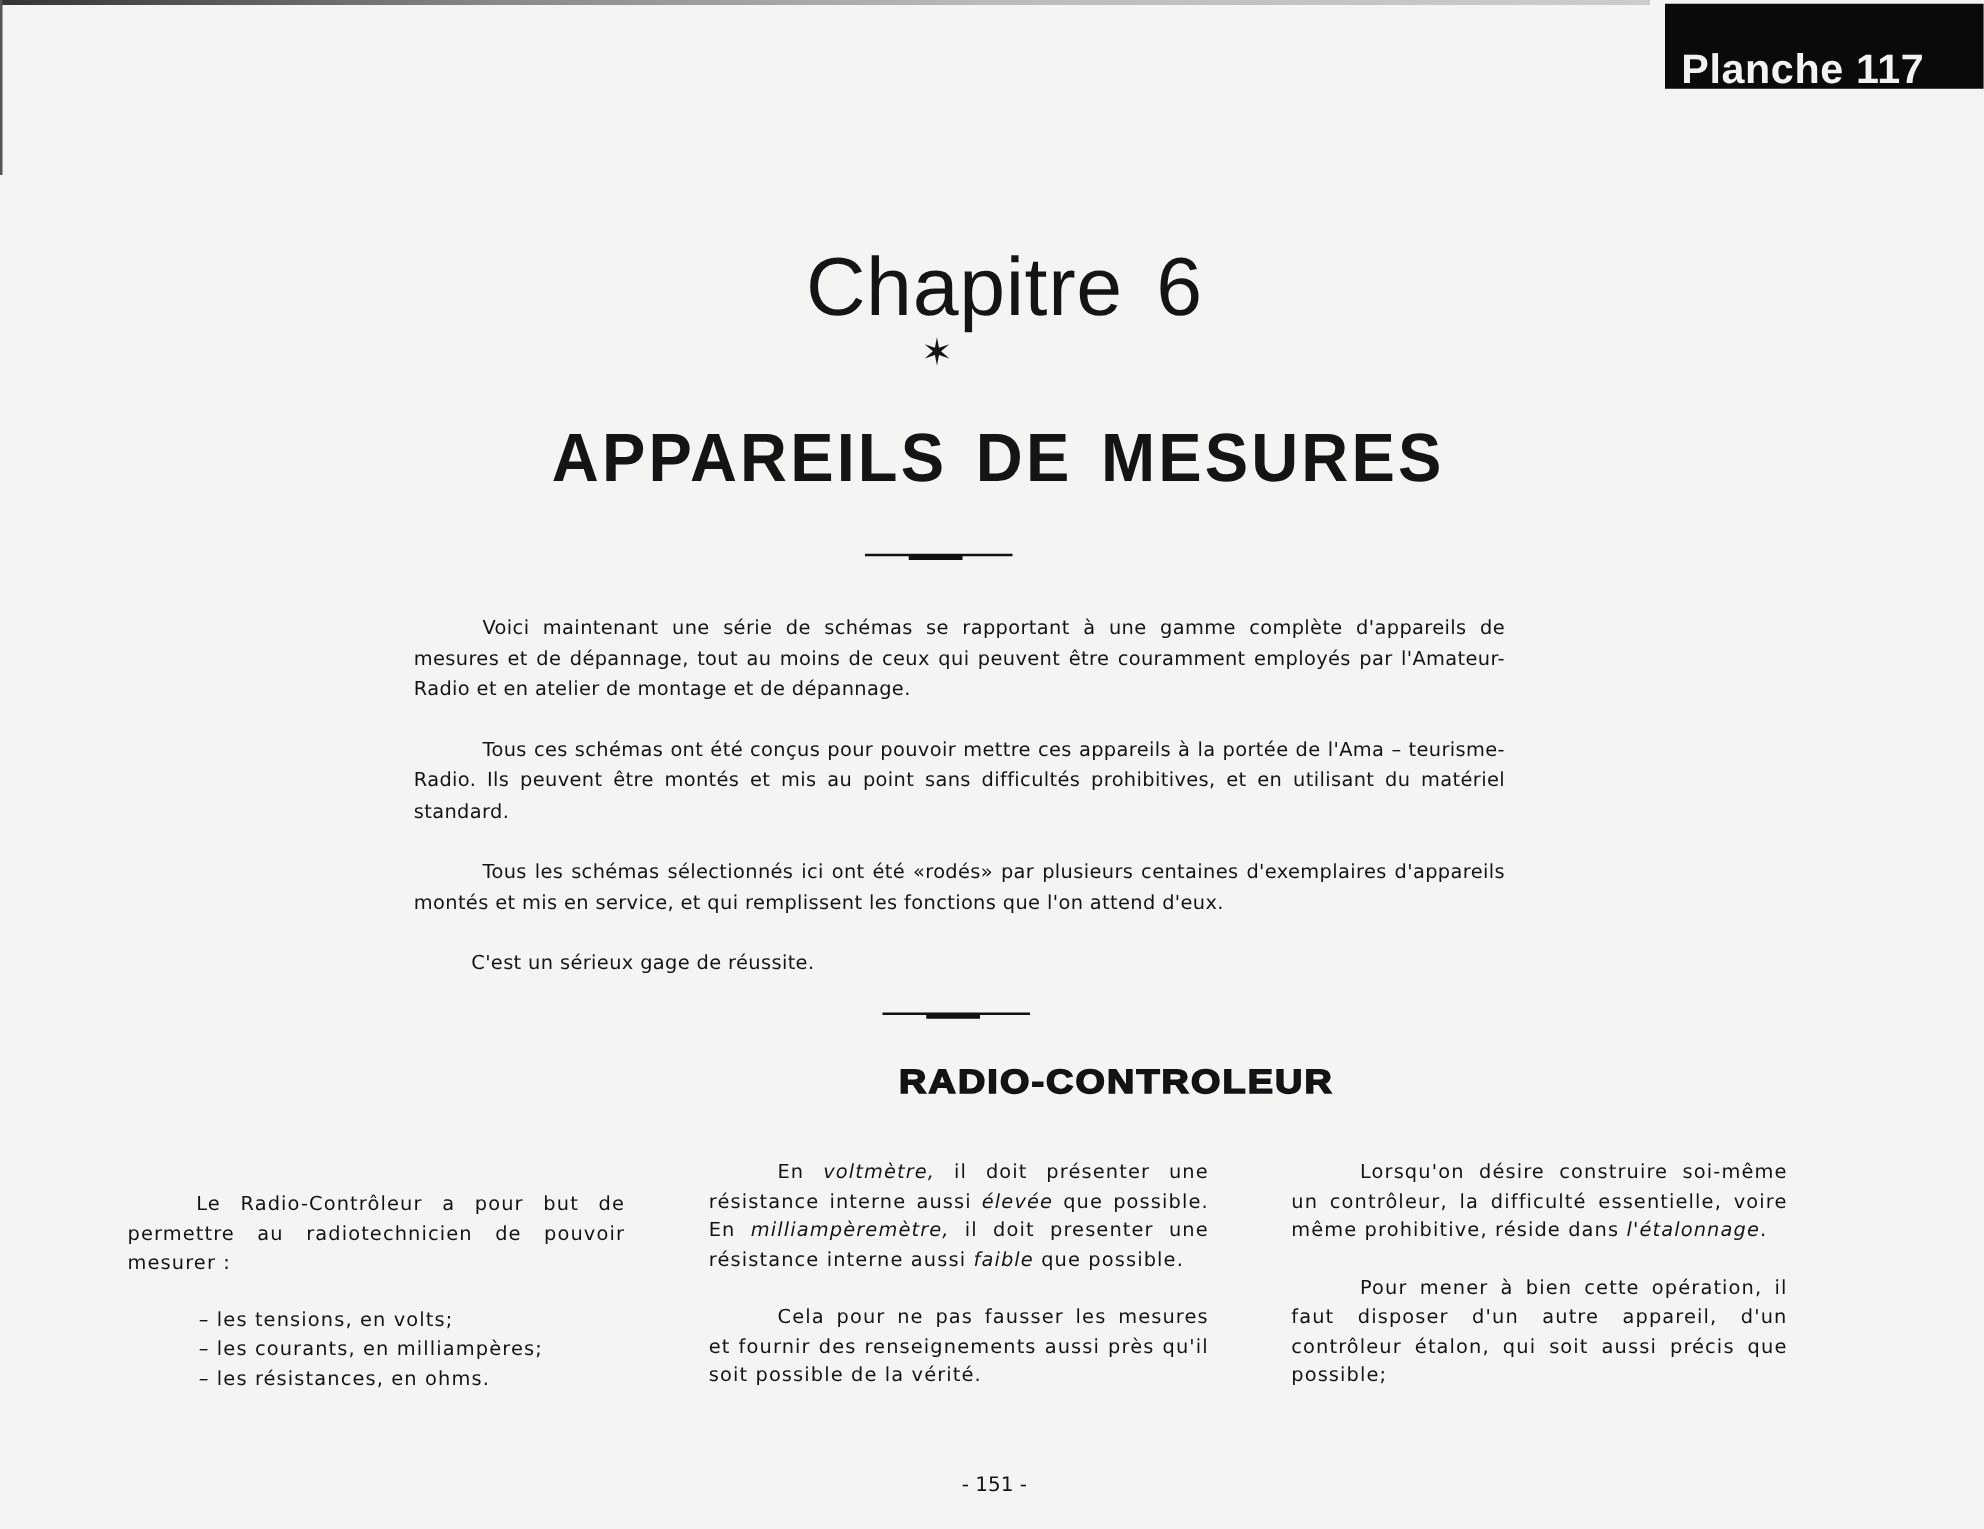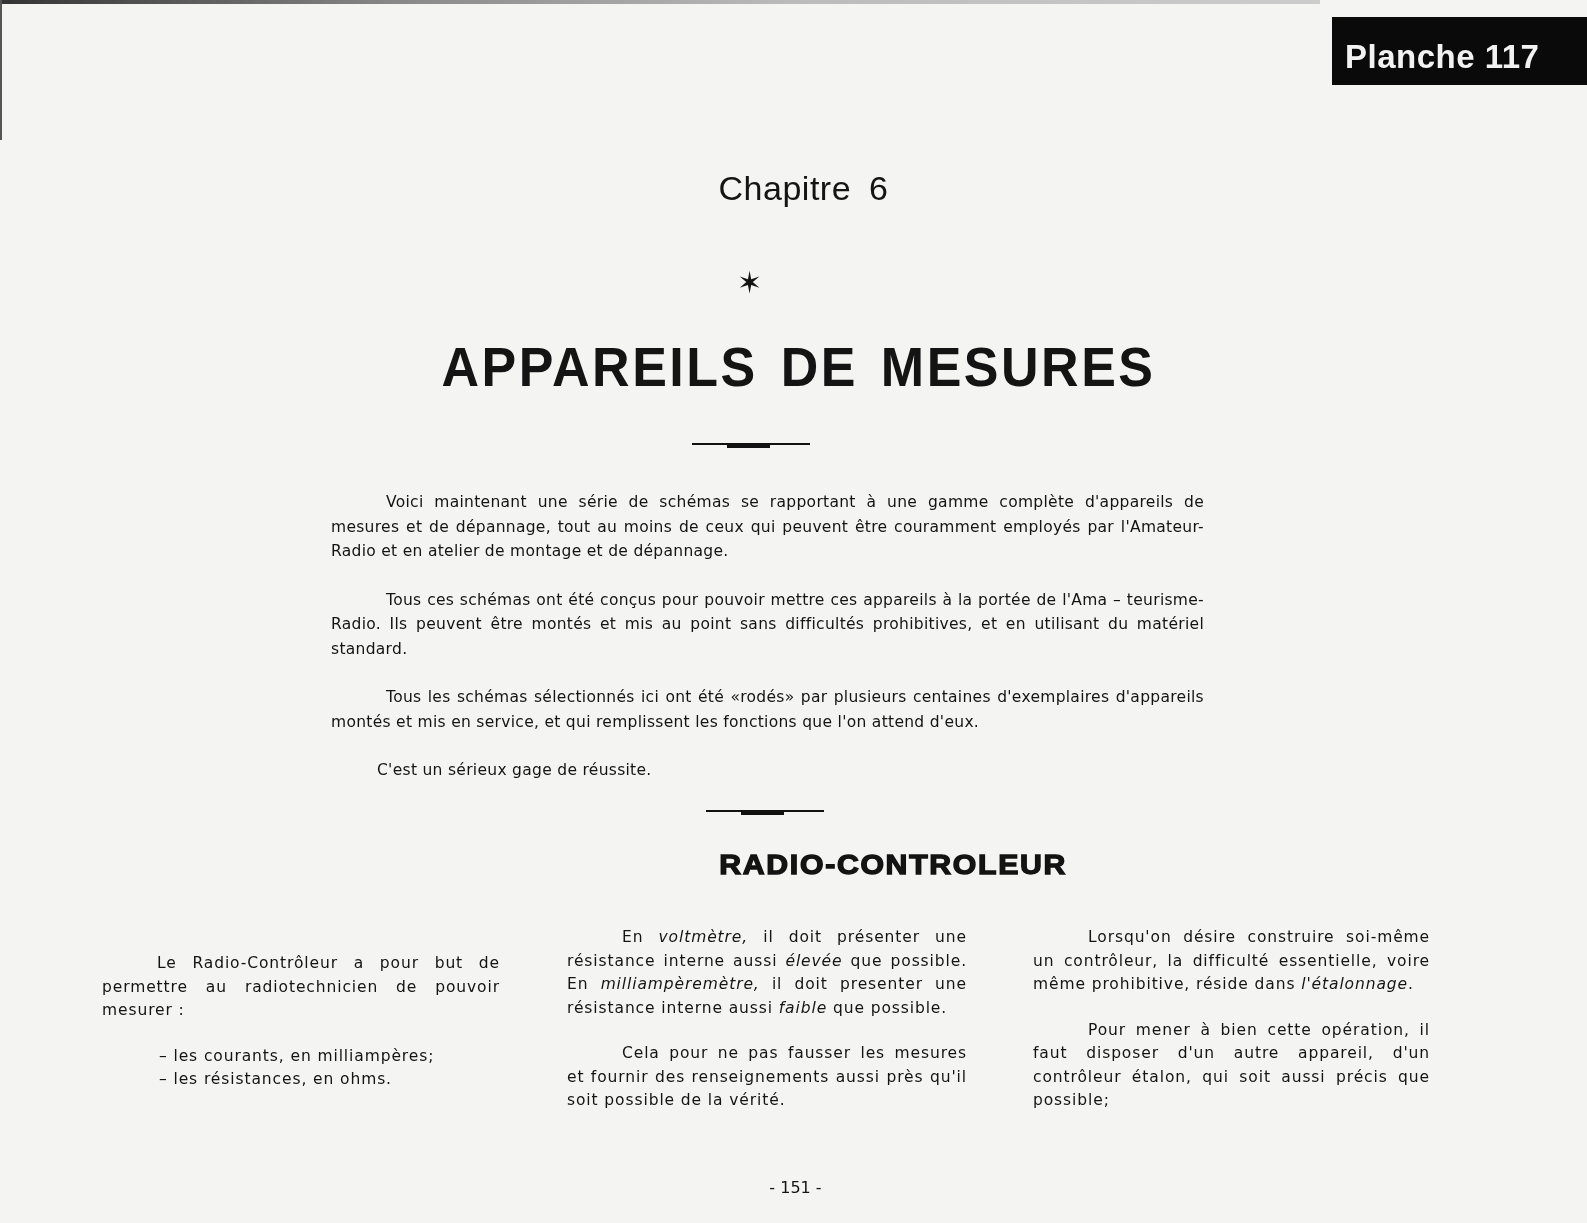--- a/index.html
+++ b/index.html
@@ -22,41 +22,41 @@
       background: linear-gradient(to right, #333 0%, #888 30%, #bbb 60%, #ccc 100%);
     }
     .page-edge-left {
       position: absolute;
       left: 0; top: 0;
       width: 2px; height: 140px;
       background: #555;
     }
     .planche-tab {
       position: absolute;
-      right: 0; top: 17px;
+      right: 0; top: 3px;
       width: 255px; height: 68px;
       background: #0a0a0a;
       color: #f2f2f2;
       font-family: "Liberation Sans", sans-serif;
       font-weight: bold;
       font-size: 33px;
       line-height: 68px;
-      padding-top: 6px;
+      padding-top: 18px;
       box-sizing: border-box;
       text-align: left;
       padding-left: 13px;
       letter-spacing: 0.5px;
     }
     .chapter {
       position: absolute;
       left: 0; right: 0;
-      top: 169px;
-      text-align: center;
-      font-family: "Liberation Sans", sans-serif;
-      font-size: 34px;
+      top: 191px;
+      text-align: center;
+      font-family: "Liberation Sans", sans-serif;
+      font-size: 66px;
       letter-spacing: 0.5px;
       padding-left: 20px;
       word-spacing: 8px;
     }
     .star {
       position: absolute;
       left: 737px; top: 268px;
       font-size: 30px;
       line-height: 30px;
       font-family: "DejaVu Sans", sans-serif;
@@ -183,20 +183,21 @@
   <p class="last">C'est un sérieux gage de réussite.</p>
 </div>
 
 <div class="divider divider-2"></div>
 
 <div class="section-title">RADIO-CONTROLEUR</div>
 
 <div class="col col-1">
   <p>Le Radio-Contrôleur a pour but de permettre au radiotechnicien de pouvoir mesurer :</p>
   <ul>
+    <li>– les tensions, en volts;</li>
     <li>– les courants, en milliampères;</li>
     <li>– les résistances, en ohms.</li>
   </ul>
 </div>
 
 <div class="col col-2">
   <p><span>En </span><em>voltmètre,</em><span> il doit présenter une résistance interne aussi </span><em>élevée</em><span> que possible. En </span><em>milliampèremètre,</em><span> il doit presenter une résistance interne aussi </span><em>faible</em><span> que possible.</span></p>
   <p class="gap">Cela pour ne pas fausser les mesures et fournir des renseignements aussi près qu'il soit possible de la vérité.</p>
 </div>
 

